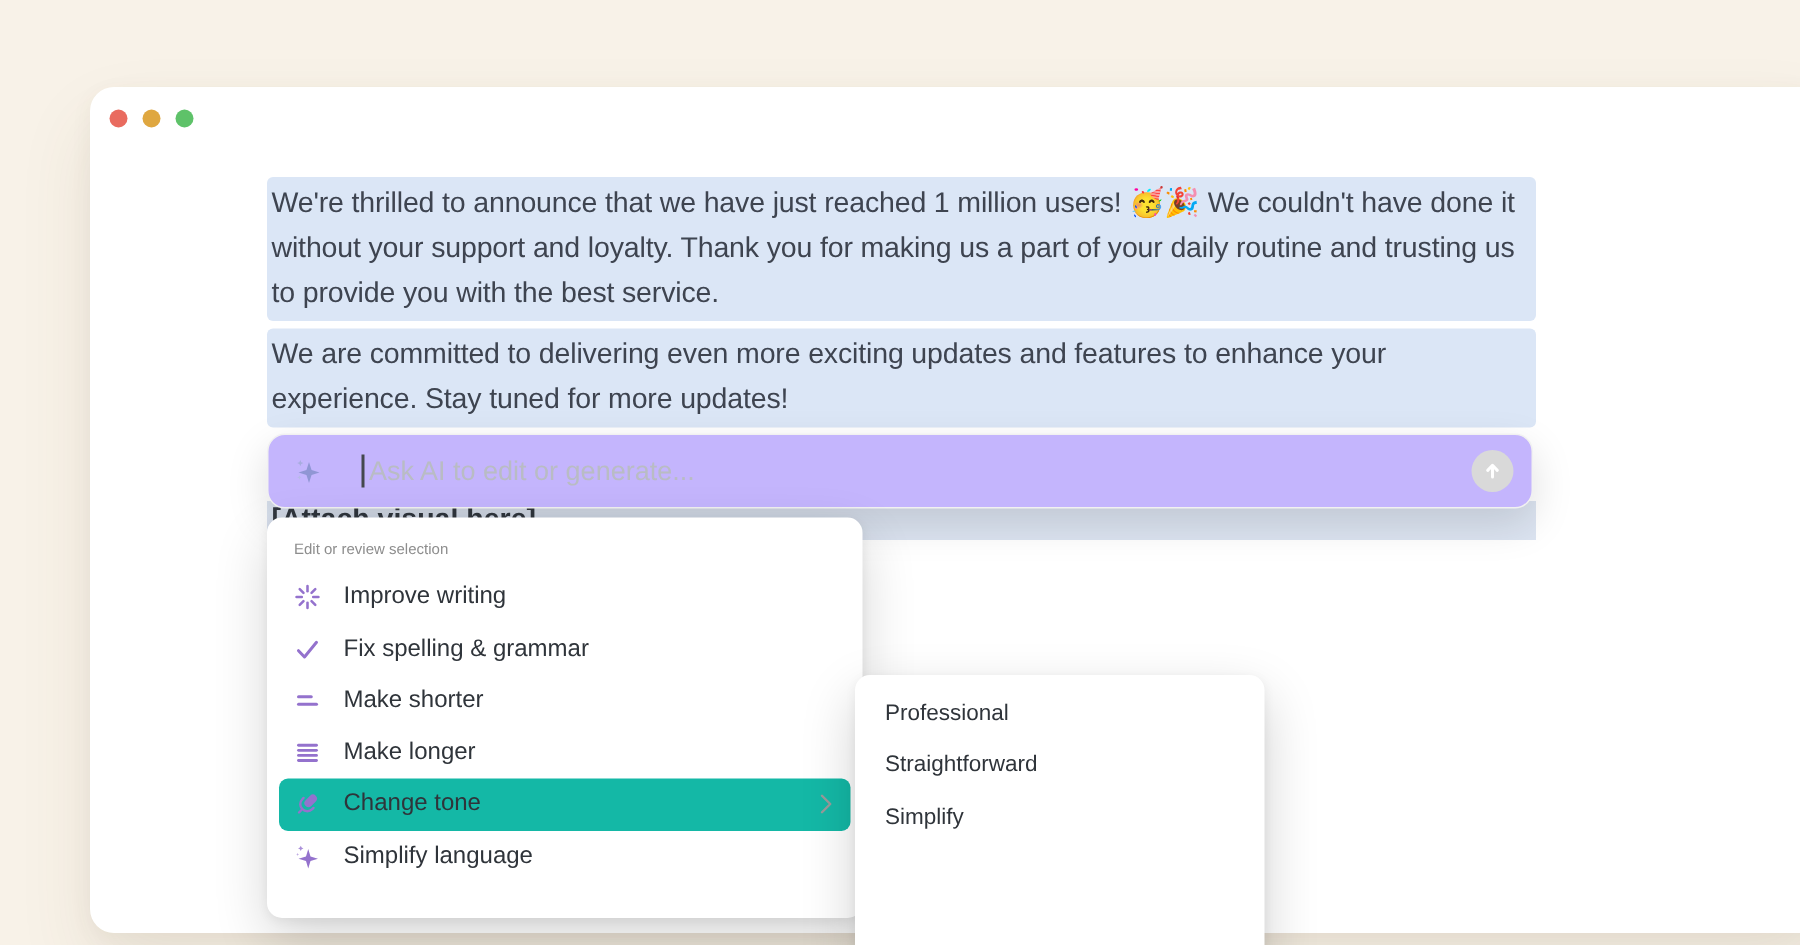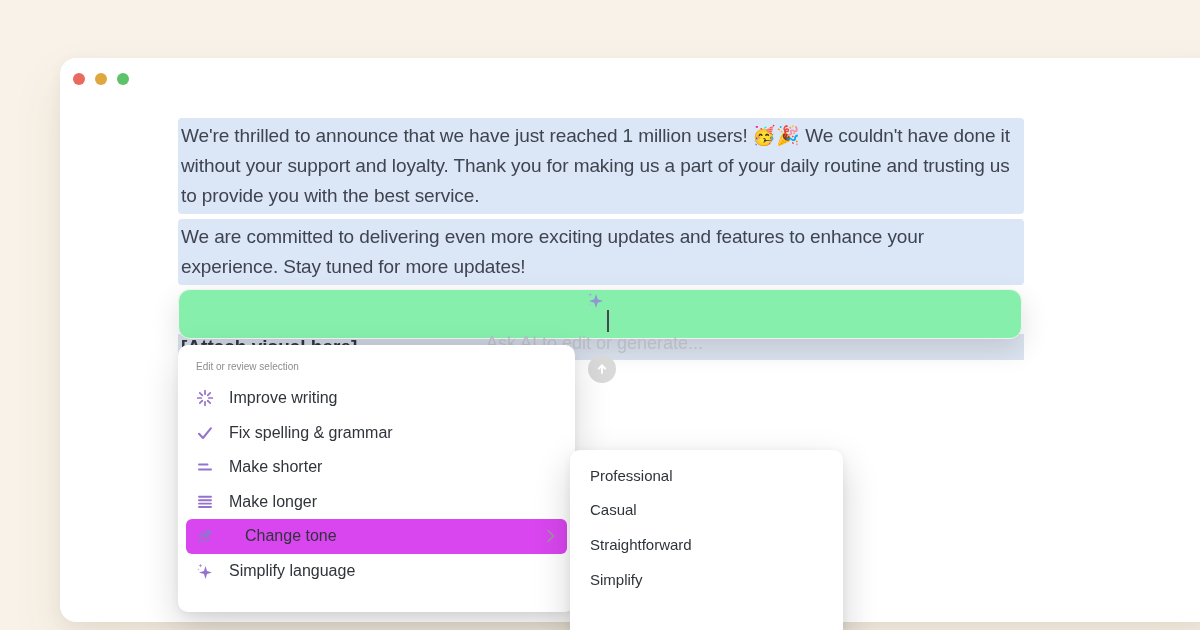--- a/index.html
+++ b/index.html
@@ -29,23 +29,23 @@
   #para2{top:161px;}
 
   .attach{
     position:absolute;left:118px;top:276px;width:846px;box-sizing:border-box;
     background:#dce4f1;padding:2px 3px;z-index:4;
     font-weight:bold;font-size:19px;color:#343a42;
   }
 
   .aibar{
     position:absolute;left:118px;top:231px;width:844px;height:50px;box-sizing:border-box;
-    background:#86efac;border:1px solid #f1f1f1;border-radius:12px;
+    background:#c4b5fd;border:1px solid #f1f1f1;border-radius:12px;
     box-shadow:0 10px 28px rgba(0,0,0,.13);
-    display:flex;align-items:center;padding:0 12px 0 16px;z-index:10;flex-direction:column;
+    display:flex;align-items:center;padding:0 12px 0 16px;z-index:10;
   }
   .caret{width:2px;height:22px;background:#44484e;margin:0 1px 0 12px;flex:0 0 auto;}
   .aiinput{
     flex:1;border:none;outline:none;background:transparent;
     font-family:inherit;font-size:18px;color:#3c3c3c;min-width:0;
   }
   .aiinput::placeholder{color:#b9bcc4;}
   .sendbtn{
     width:28px;height:28px;border-radius:50%;background:#d9d9d9;border:none;
     display:flex;align-items:center;justify-content:center;cursor:pointer;flex:0 0 auto;padding:0;
@@ -54,21 +54,21 @@
   .menu{
     position:absolute;left:118px;top:287px;width:397px;height:267px;box-sizing:border-box;
     background:#fff;border-radius:10px;z-index:20;
     box-shadow:0 14px 36px rgba(0,0,0,.16),0 2px 8px rgba(0,0,0,.06);
   }
   .menu-header{margin:16px 18px 9px;font-size:10px;color:#8d8d8d;}
   .menu-item{
     height:34.5px;margin:0 8px;padding:0 9px;display:flex;align-items:center;
     border-radius:6px;font-size:16px;color:#2f343a;cursor:pointer;
   }
-  .menu-item.hl{background:#d946ef;gap:16px;}
+  .menu-item.hl{background:#14b8a6;}
   .mi-icon{width:20px;height:20px;margin-right:14px;flex:0 0 auto;display:flex;align-items:center;justify-content:center;}
   .mi-chevron{margin-left:auto;display:flex;align-items:center;}
 
   .submenu{
     position:absolute;left:510px;top:392px;width:273px;height:197px;box-sizing:border-box;
     background:#fff;border-radius:10px;z-index:30;padding-top:8px;
     box-shadow:0 14px 36px rgba(0,0,0,.18),0 2px 8px rgba(0,0,0,.06);
   }
   .sub-item{
     height:34.6px;margin:0 8px;padding:0 12px;display:flex;align-items:center;
@@ -188,23 +188,20 @@
       </span>
       <span>Simplify language</span>
     </div>
   </div>
 
   <div class="submenu">
     <div class="sub-item">
       <span>Professional</span>
     </div>
     <div class="sub-item">
-      <span>Casual</span>
-    </div>
-    <div class="sub-item">
       <span>Straightforward</span>
     </div>
     <div class="sub-item">
       <span>Simplify</span>
     </div>
   </div>
 
 </div>
 
 </body></html>

